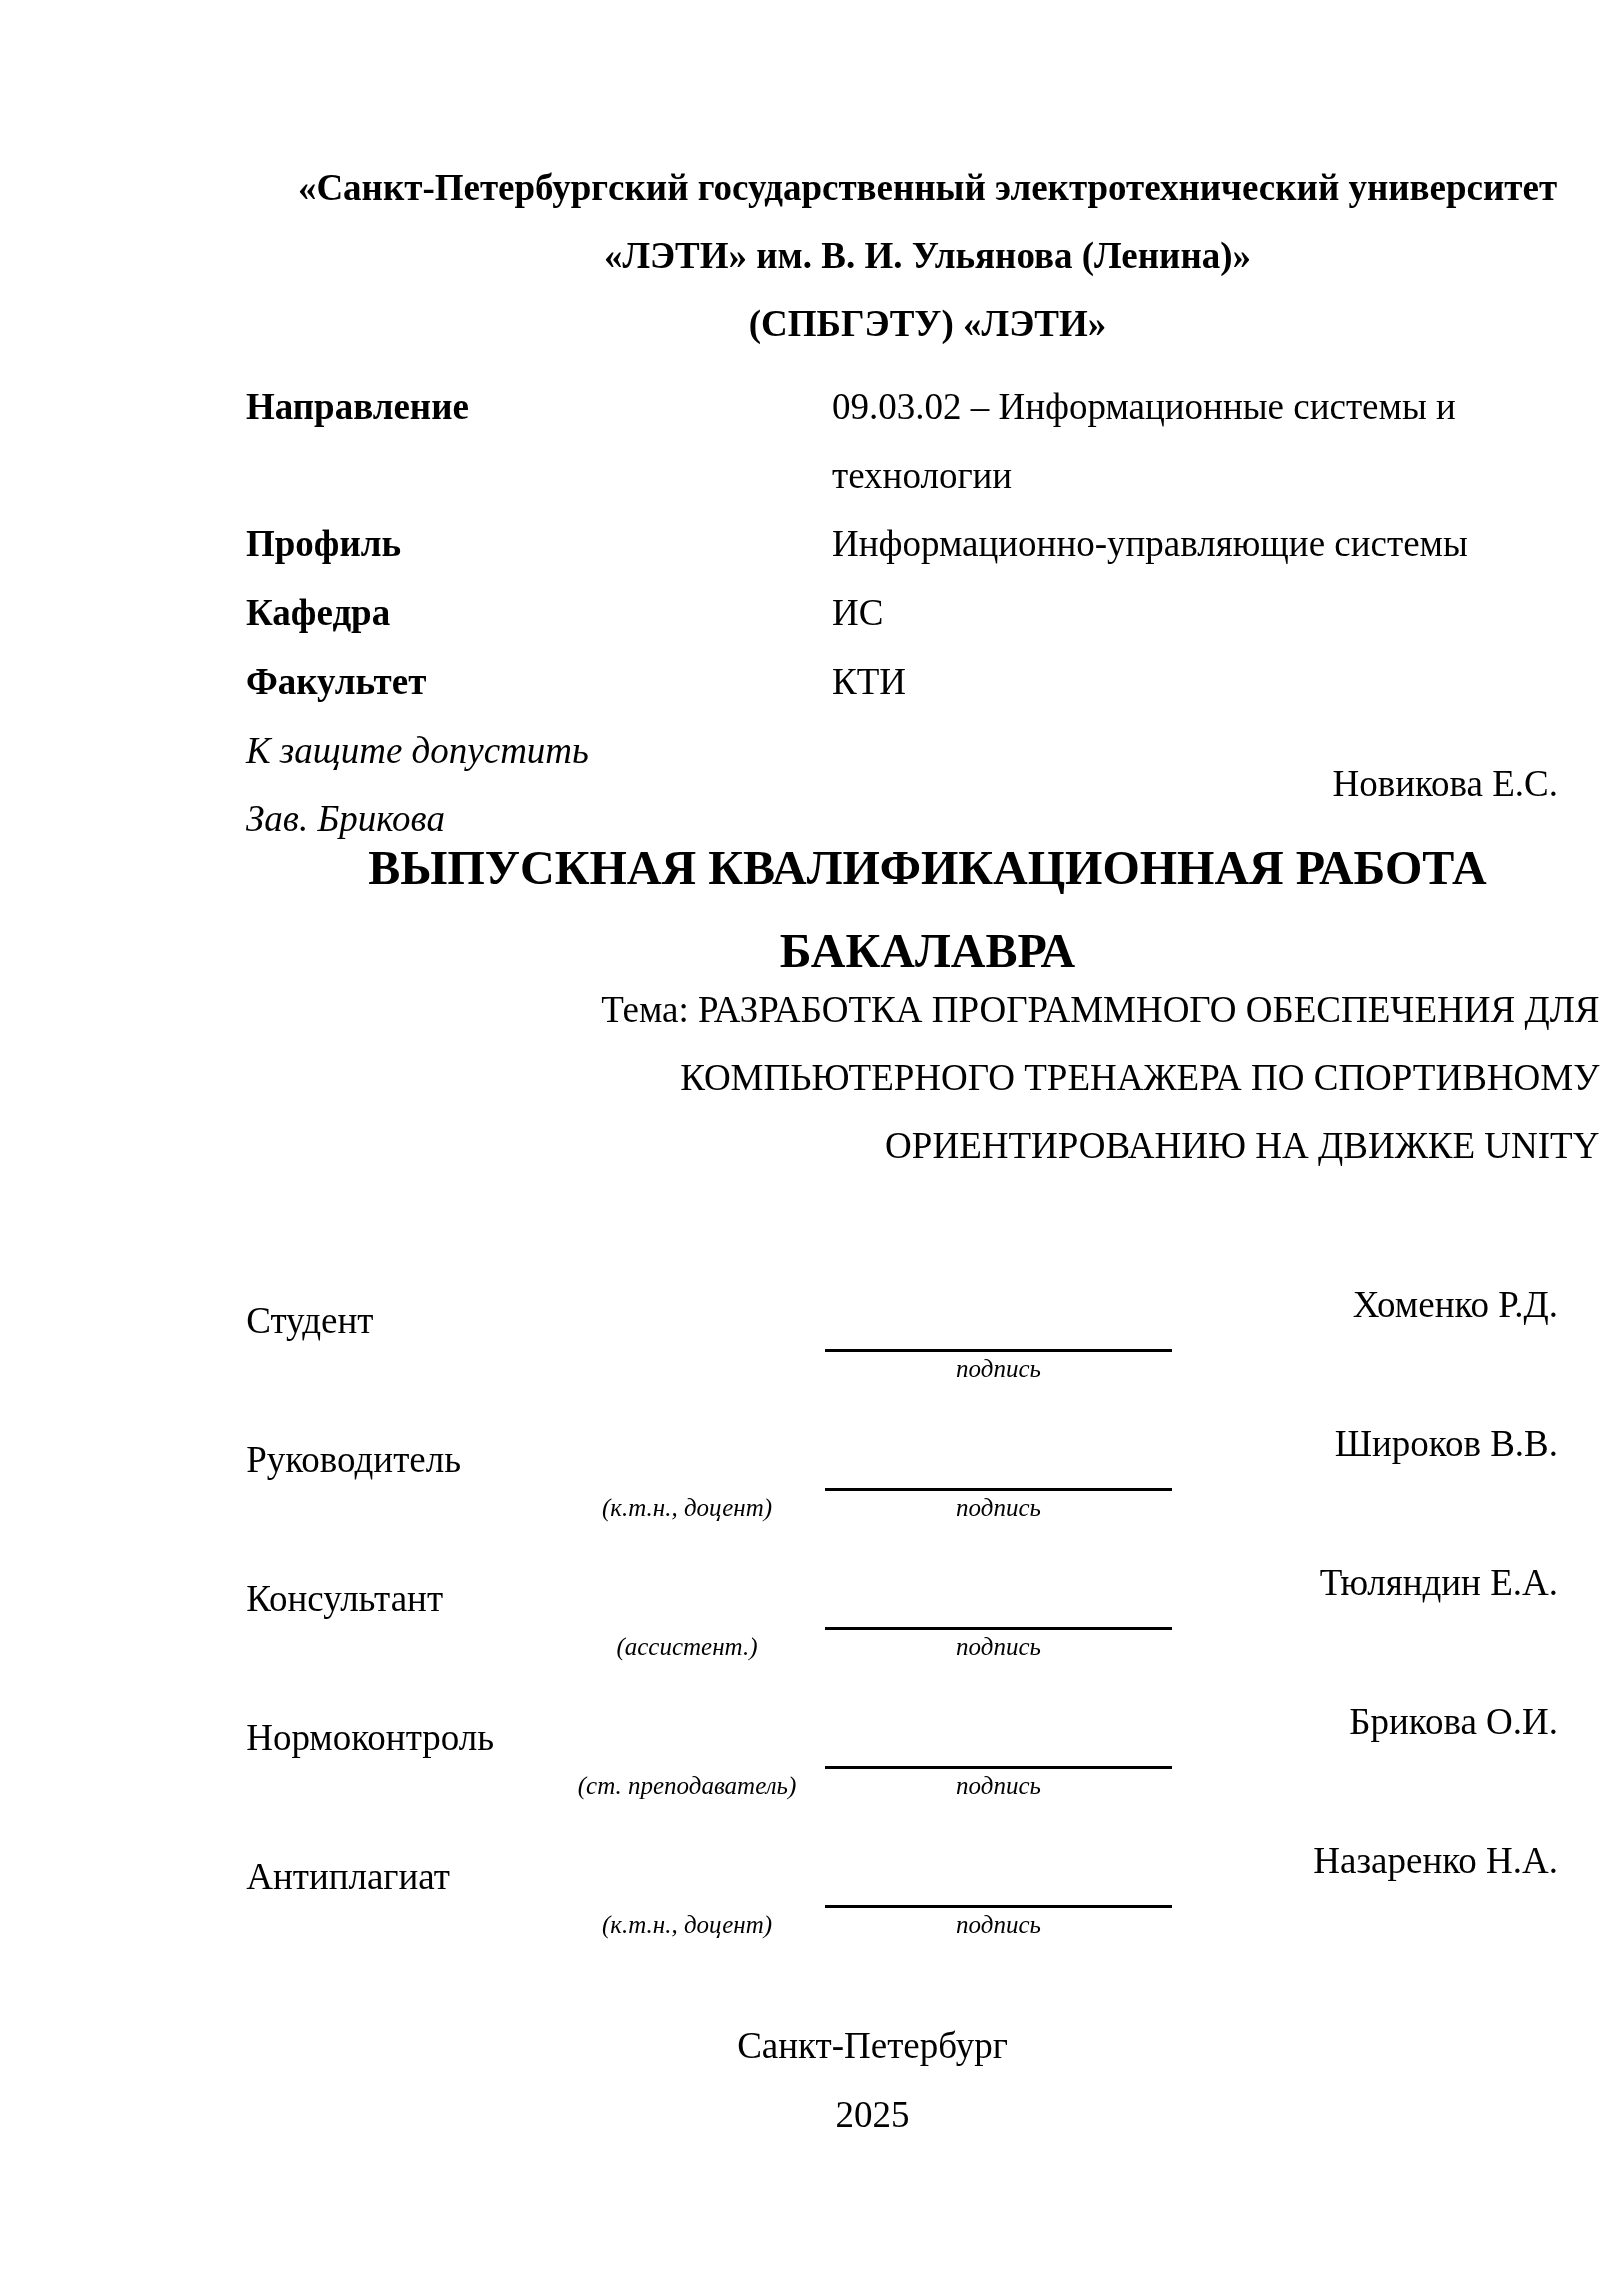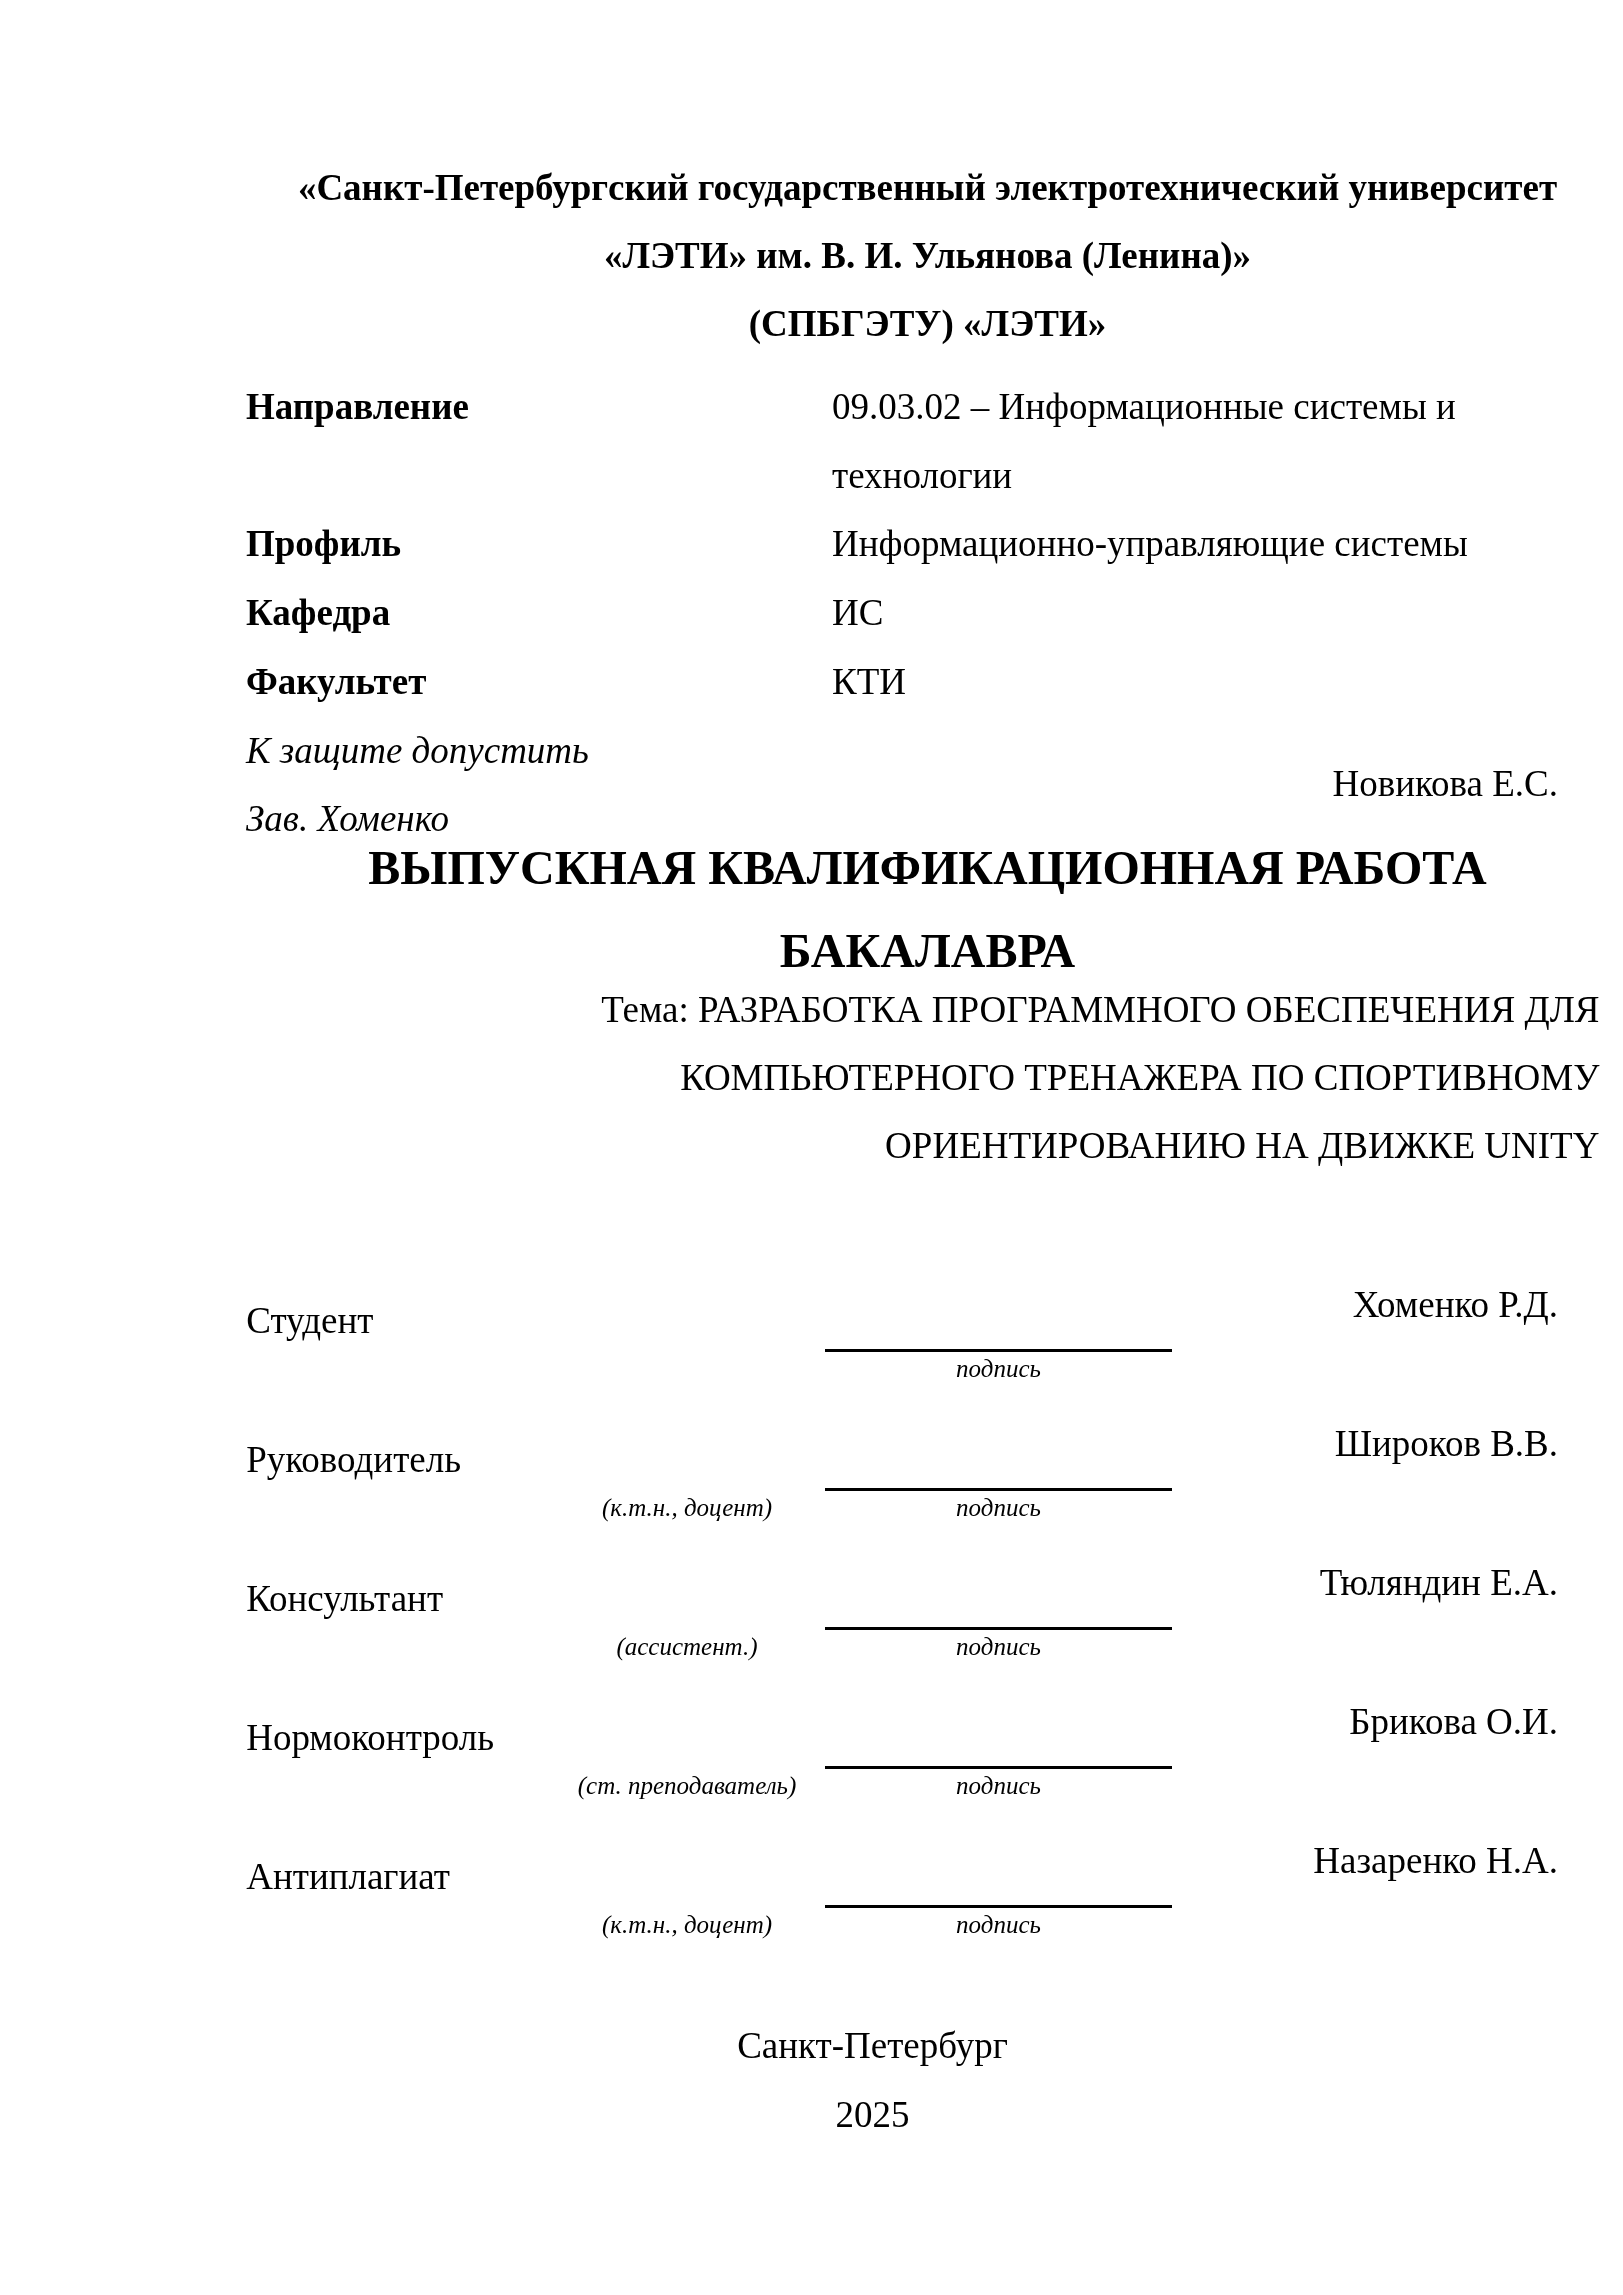--- a/index.html
+++ b/index.html
@@ -109,21 +109,21 @@
       <div class="ivalue nowrap">ИС</div>
     </div>
     <div class="irow">
       <span class="ilabel">Факультет</span>
       <div class="ivalue nowrap">КТИ</div>
     </div>
   </div>
 
   <div class="approve-line1 nowrap">К защите допустить</div>
   <div class="approver-name nowrap">Новикова Е.С.</div>
-  <div class="approve-line2 nowrap">Зав. Хоменко</div>
+  <div class="approve-line2 nowrap">Зав. Брикова</div>
 
   <div class="work-title">
     <div class="nowrap">ВЫПУСКНАЯ КВАЛИФИКАЦИОННАЯ РАБОТА</div>
     <div class="nowrap">БАКАЛАВРА</div>
   </div>
 
   <div class="theme">
     <div class="nowrap">Тема: РАЗРАБОТКА ПРОГРАММНОГО ОБЕСПЕЧЕНИЯ ДЛЯ</div>
     <div class="nowrap">КОМПЬЮТЕРНОГО ТРЕНАЖЕРА ПО СПОРТИВНОМУ</div>
     <div class="nowrap">ОРИЕНТИРОВАНИЮ НА ДВИЖКЕ UNITY</div>

